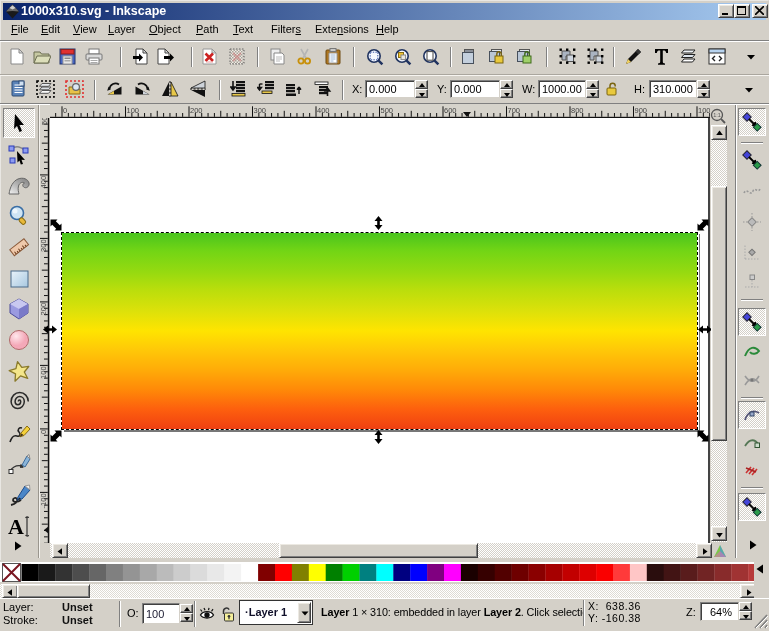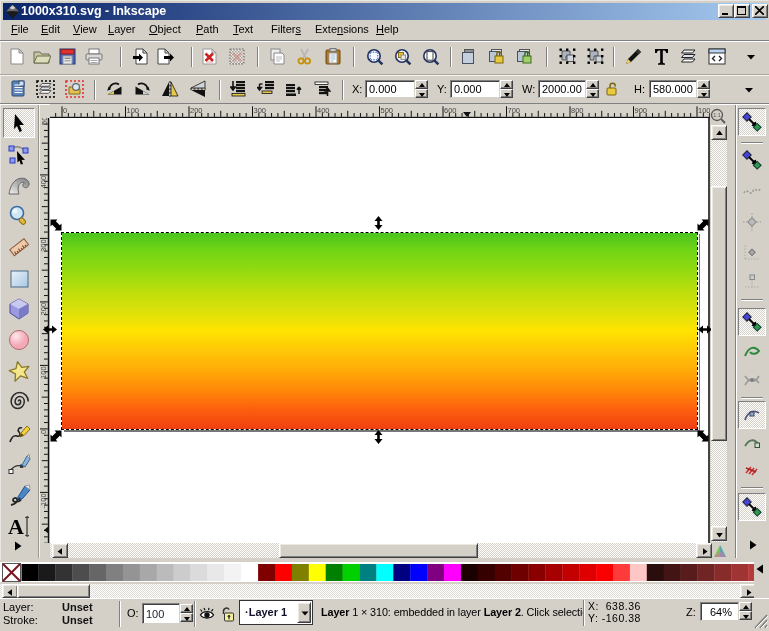--- a/index.html
+++ b/index.html
@@ -354,31 +354,31 @@
     <div class="up"></div>
     <div class="dn"></div>
   </div>
 <span class="lbl" style="left:437px;top:83px">Y:</span>
 <div class="abs field" style="left:450px;top:80px;width:50px;height:18px">0.000</div>
 <div class="spin" style="left:500px;top:80px;height:18px">
     <div class="up"></div>
     <div class="dn"></div>
   </div>
 <span class="lbl" style="left:522px;top:83px">W:</span>
-<div class="abs field" style="left:538px;top:80px;width:48px;height:18px;overflow:hidden">2000.00</div>
+<div class="abs field" style="left:538px;top:80px;width:48px;height:18px;overflow:hidden">1000.00</div>
 <div class="spin" style="left:586px;top:80px;height:18px">
     <div class="up"></div>
     <div class="dn"></div>
   </div>
 <svg class="abs" style="left:605px;top:81px" width="14" height="16" viewBox="0 0 14 16">
     <rect x="2" y="7" width="9" height="7" rx="1" fill="#e9c93d" stroke="#7a6410"></rect>
     <path d="M5 7 v-2.2 a2.6 2.6 0 0 1 5.2 0 v0.6" fill="none" stroke="#7a6410" stroke-width="1.5"></path>
   </svg>
 <span class="lbl" style="left:634px;top:83px">H:</span>
-<div class="abs field" style="left:649px;top:80px;width:48px;height:18px;overflow:hidden">580.000</div>
+<div class="abs field" style="left:649px;top:80px;width:48px;height:18px;overflow:hidden">310.000</div>
 <div class="spin" style="left:697px;top:80px;height:18px">
     <div class="up"></div>
     <div class="dn"></div>
   </div>
 <svg class="abs" style="left:744px;top:87px" width="10" height="6" viewBox="0 0 10 6">
     <path d="M1 1 h8 l-4 4.4 z" fill="#000"></path>
   </svg>
 <div class="toolbtn pressed" style="top:108px">
     <svg width="20" height="20" viewBox="0 0 20 20">
       <path d="M6 1 L15 12 L10.5 12 L13 18 L10.5 19 L8 13 L5 16 Z" fill="#000"></path>

